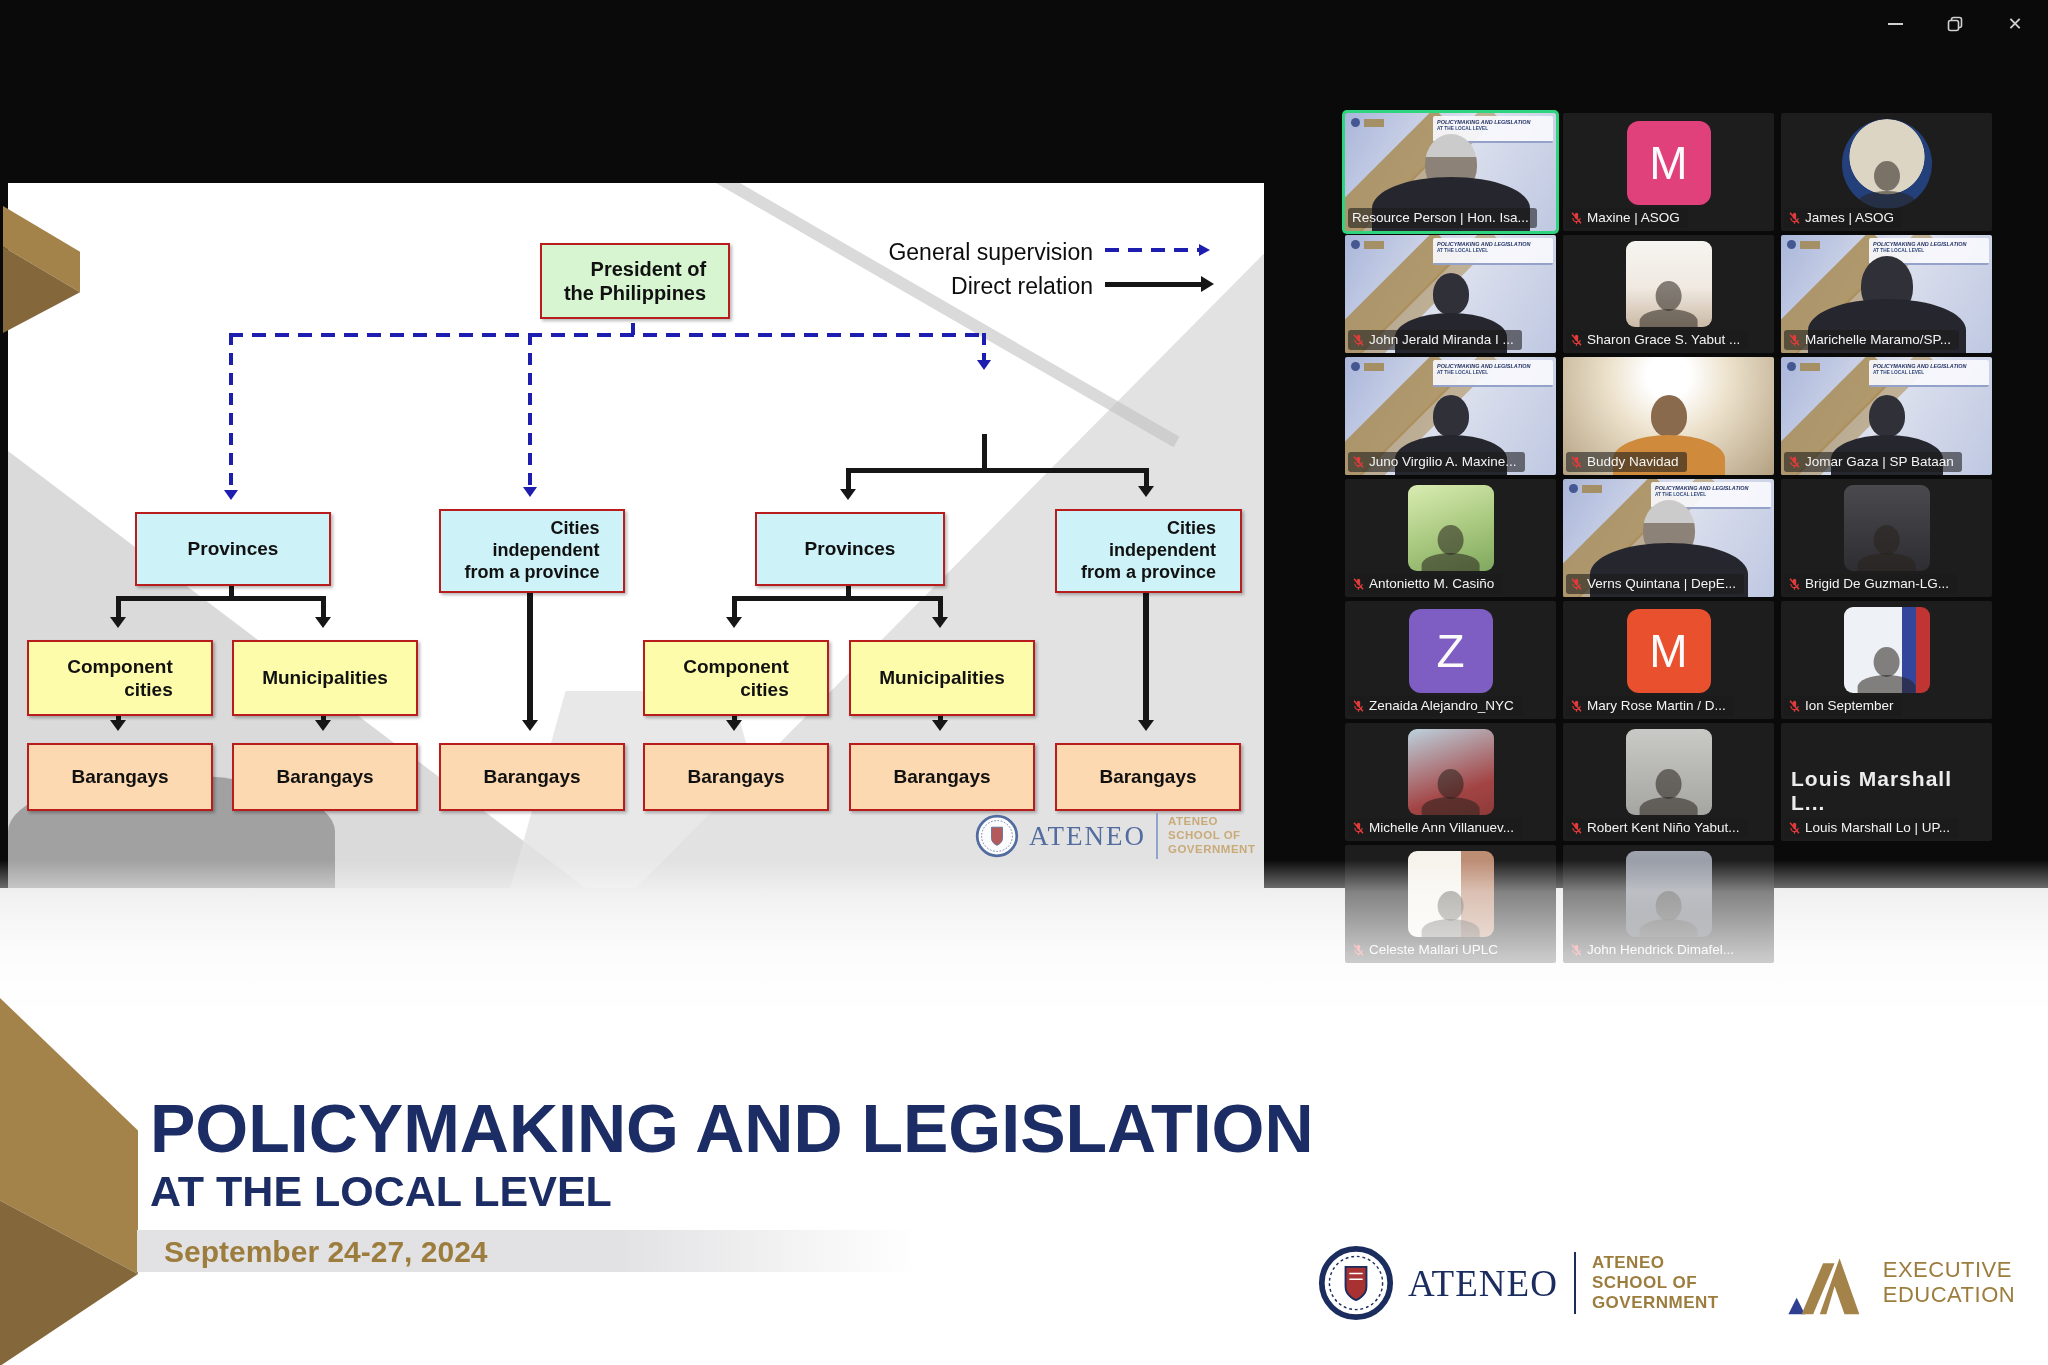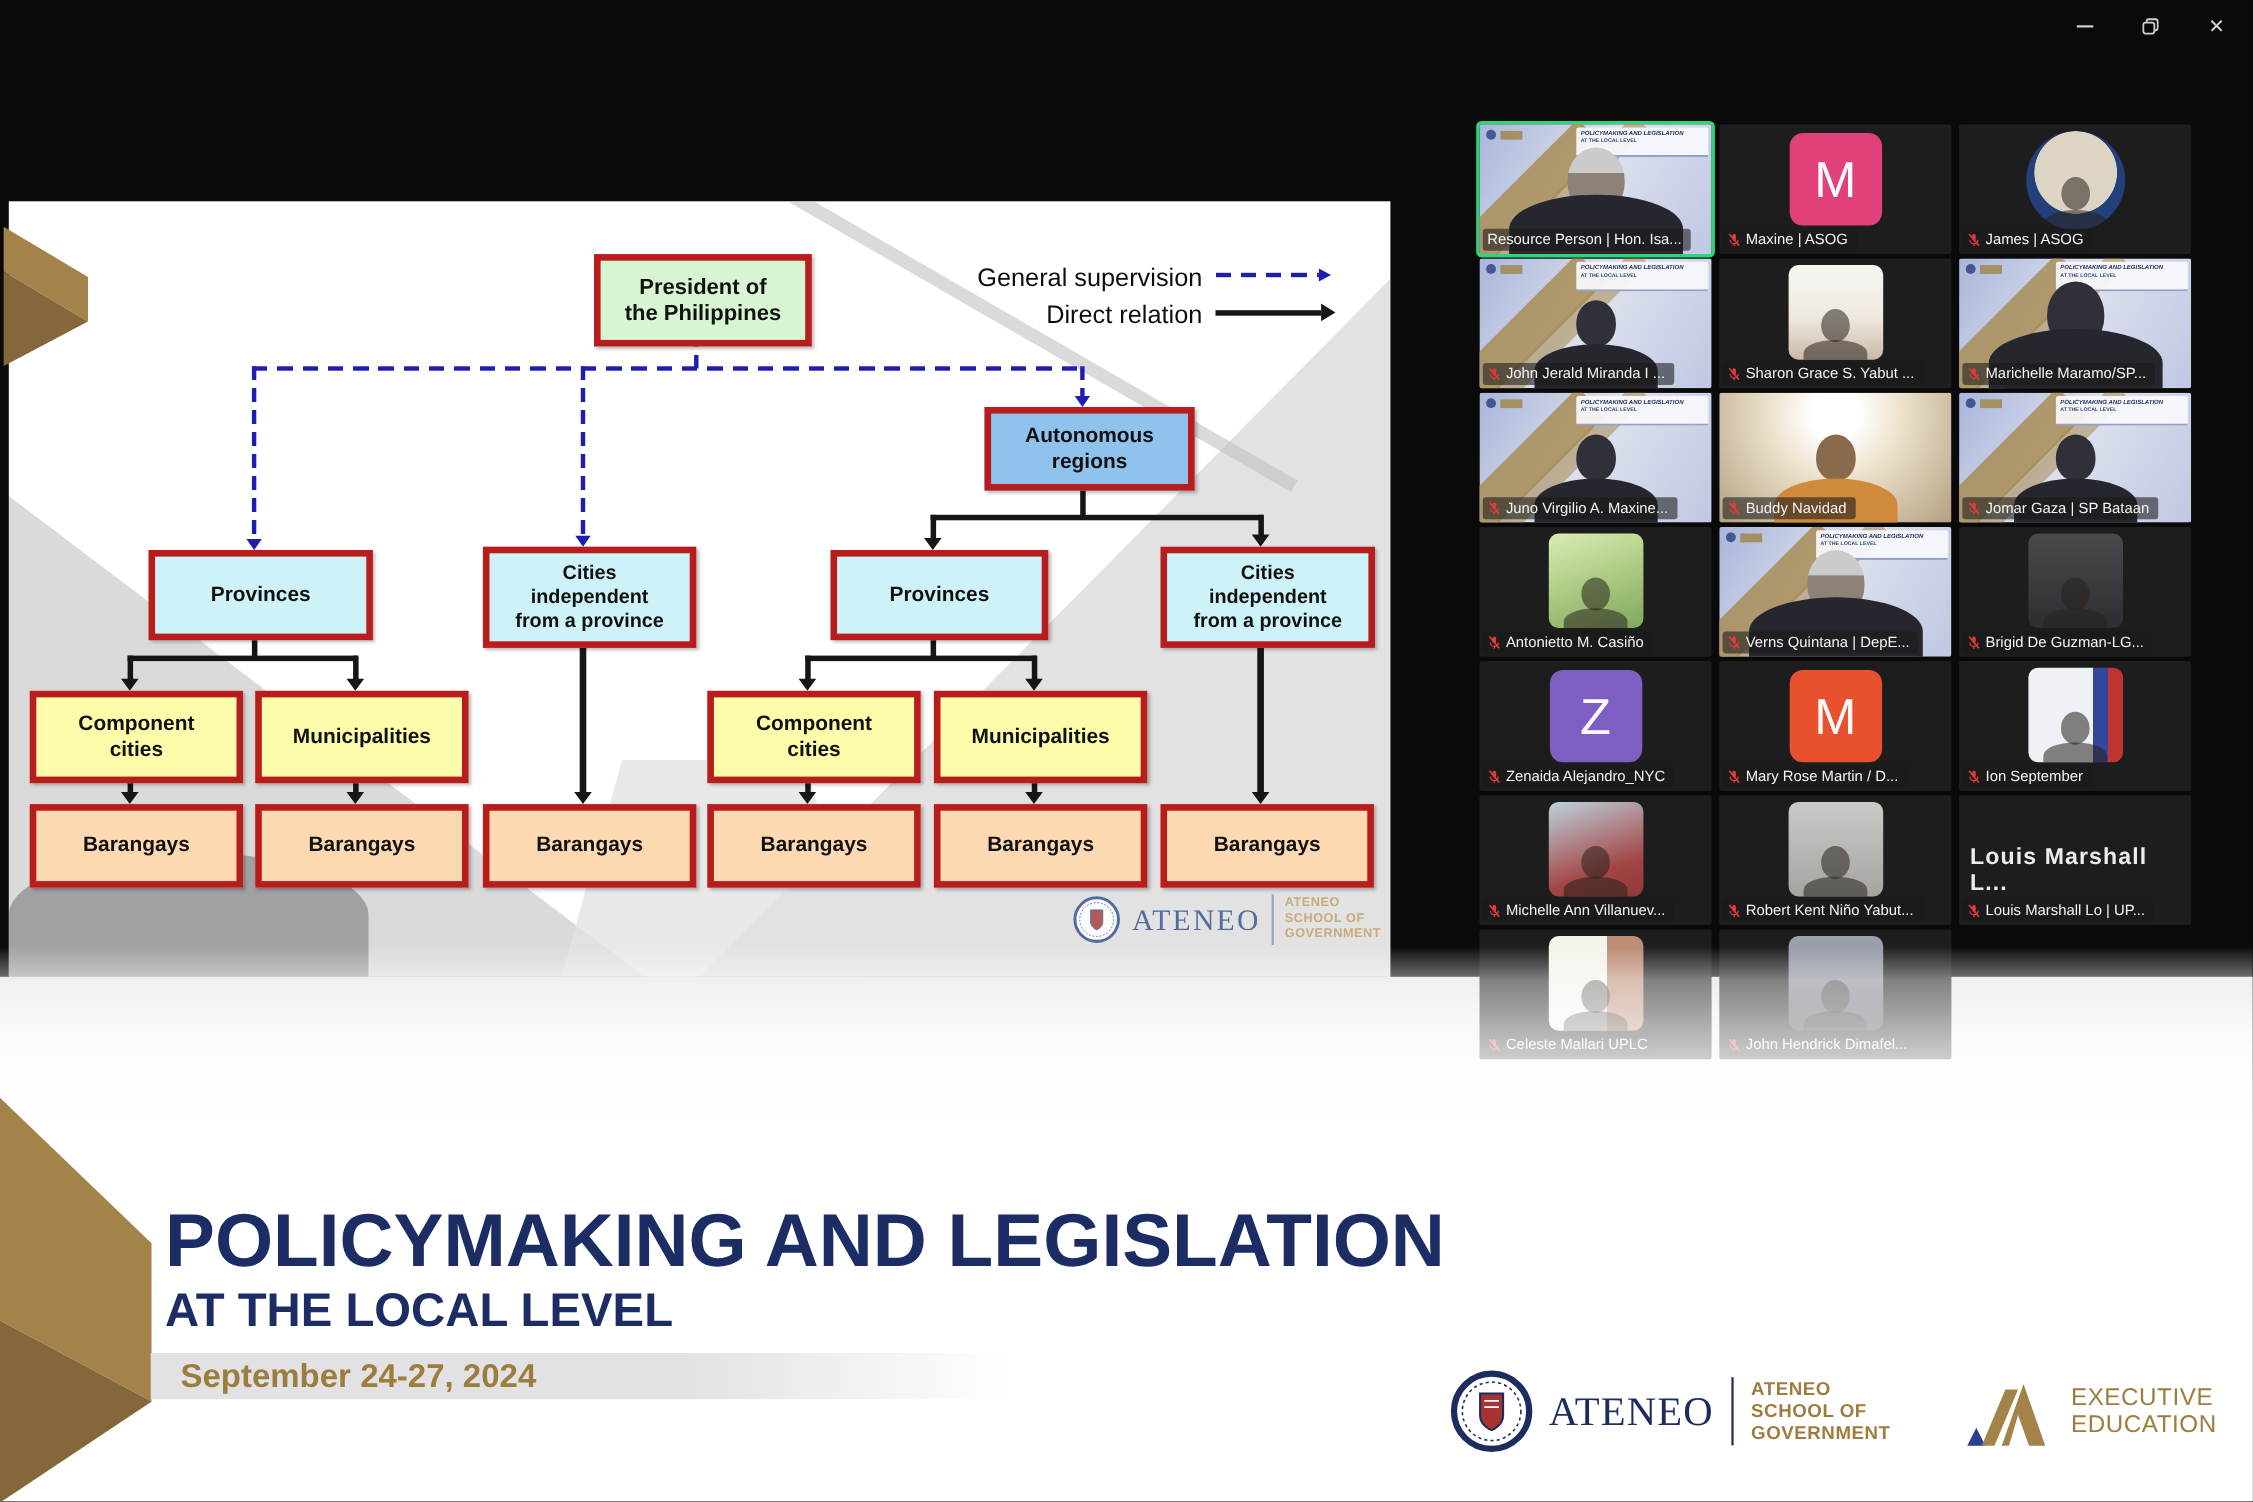--- a/index.html
+++ b/index.html
@@ -9,23 +9,23 @@
   .white-base{position:absolute;left:0;top:888px;width:2048px;height:477px;z-index:1;
     background:linear-gradient(180deg,#e3e3e5 0px,#f3f3f4 70px,#ffffff 150px);}
   
   .slide{position:absolute;left:8px;top:183px;width:1256px;height:705px;background:#ffffff;z-index:2;overflow:hidden;}
   .ph{position:absolute;z-index:0;}
   .ph1{left:0;top:38%;width:46%;height:62%;background:#aeaeae;opacity:.45;clip-path:polygon(0 0,100% 100%,0 100%);}
   .ph2{right:0;top:10%;width:50%;height:90%;background:#c6c6c6;opacity:.5;clip-path:polygon(100% 0,100% 100%,0 100%);}
   .ph3{left:0;bottom:0;width:26%;height:16%;background:#4c4c4c;opacity:.4;border-radius:50% 50% 0 0;}
   .ph4{left:40%;bottom:0;width:22%;height:28%;background:#e2e2e2;opacity:.8;clip-path:polygon(20% 0,80% 0,100% 100%,0 100%);}
   .ph5{right:4%;top:16%;width:560px;height:12px;background:#c2c2c2;opacity:.6;transform:rotate(30deg);}
-  .nd{position:absolute;z-index:2;border:6px solid #b91c1c;display:flex;align-items:center;justify-content:center;
-      text-align:center;font-weight:bold;color:#111;white-space:pre-line;line-height:1.22;font-size:19px;
-      box-shadow:2px 2px 3px rgba(0,0,0,.28);}
+  .nd{position:absolute;z-index:2;border:2px solid #b91c1c;display:flex;align-items:center;justify-content:center;
+      text-align:right;font-weight:bold;color:#111;white-space:pre-line;line-height:1.22;font-size:19px;
+      box-shadow:2px 2px 3px rgba(0,0,0,.28);margin-top:12px;}
   .green{background:#d6f5d0;} .blue{background:#8fc3ee;} .cyan{background:#cdf2f8;}
   .yellow{background:#fdfcaa;} .peach{background:#fcd9b0;}
   .ln{position:absolute;z-index:1;}
   .dash-h{height:4px;background:repeating-linear-gradient(90deg,#1d1db0 0 14px,transparent 14px 23px);}
   .dash-v{width:4px;background:repeating-linear-gradient(180deg,#1d1db0 0 12px,transparent 12px 20px);}
   .sol-h{height:5px;background:#161616;}
   .sol-v{width:5px;background:#161616;}
   .arr-b{width:0;height:0;border-left:7px solid transparent;border-right:7px solid transparent;border-top:10px solid #1d1db0;}
   .arr-k{width:0;height:0;border-left:8px solid transparent;border-right:8px solid transparent;border-top:11px solid #161616;}
   .arr-r-b{width:0;height:0;border-top:6px solid transparent;border-bottom:6px solid transparent;border-left:11px solid #1d1db0;}
@@ -176,22 +176,20 @@
   <div class="ln arr-k" style="left:718px;top:537px;"></div>
   <div class="ln sol-v" style="left:930px;top:517px;height:22px;"></div>
   <div class="ln arr-k" style="left:924px;top:537px;"></div>
   <div class="ln sol-v" style="left:519px;top:394px;height:145px;width:6px;"></div>
   <div class="ln arr-k" style="left:514px;top:537px;"></div>
   <div class="ln sol-v" style="left:1135px;top:394px;height:145px;width:6px;"></div>
   <div class="ln arr-k" style="left:1130px;top:537px;"></div>
 
   <div class="nd green" style="left:532px;top:48px;width:186px;height:72px;font-size:20px;">President of
 the Philippines</div>
-  <div class="nd blue" style="left:887px;top:187px;width:179px;height:64px;">Autonomous
-regions</div>
   <div class="nd cyan" style="left:127px;top:317px;width:192px;height:70px;">Provinces</div>
   <div class="nd cyan" style="left:431px;top:314px;width:182px;height:80px;font-size:18px;">Cities
 independent
 from a province</div>
   <div class="nd cyan" style="left:747px;top:317px;width:186px;height:70px;">Provinces</div>
   <div class="nd cyan" style="left:1047px;top:314px;width:183px;height:80px;font-size:18px;">Cities
 independent
 from a province</div>
   <div class="nd yellow" style="left:19px;top:445px;width:182px;height:72px;">Component
 cities</div>

